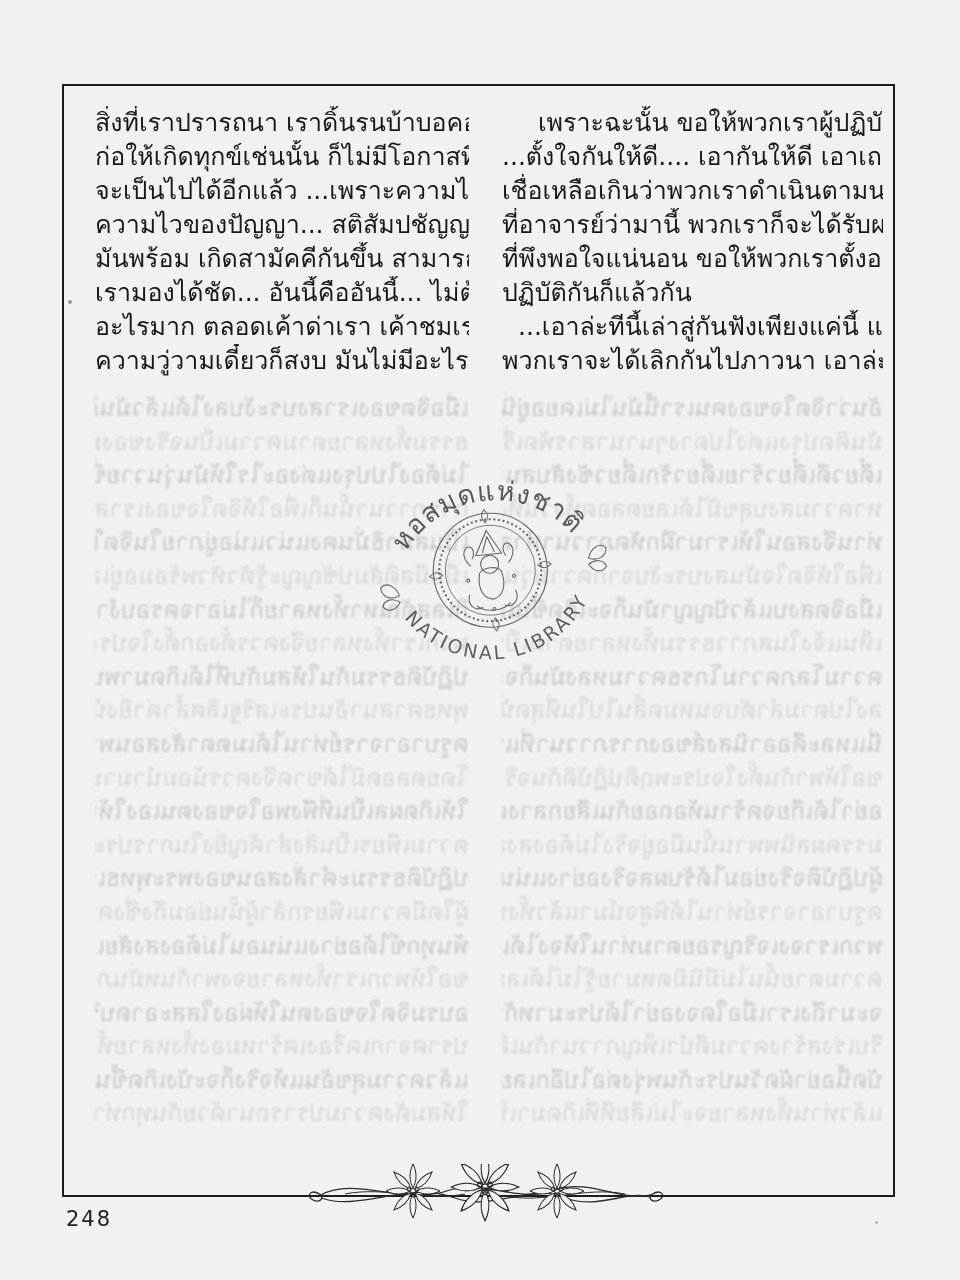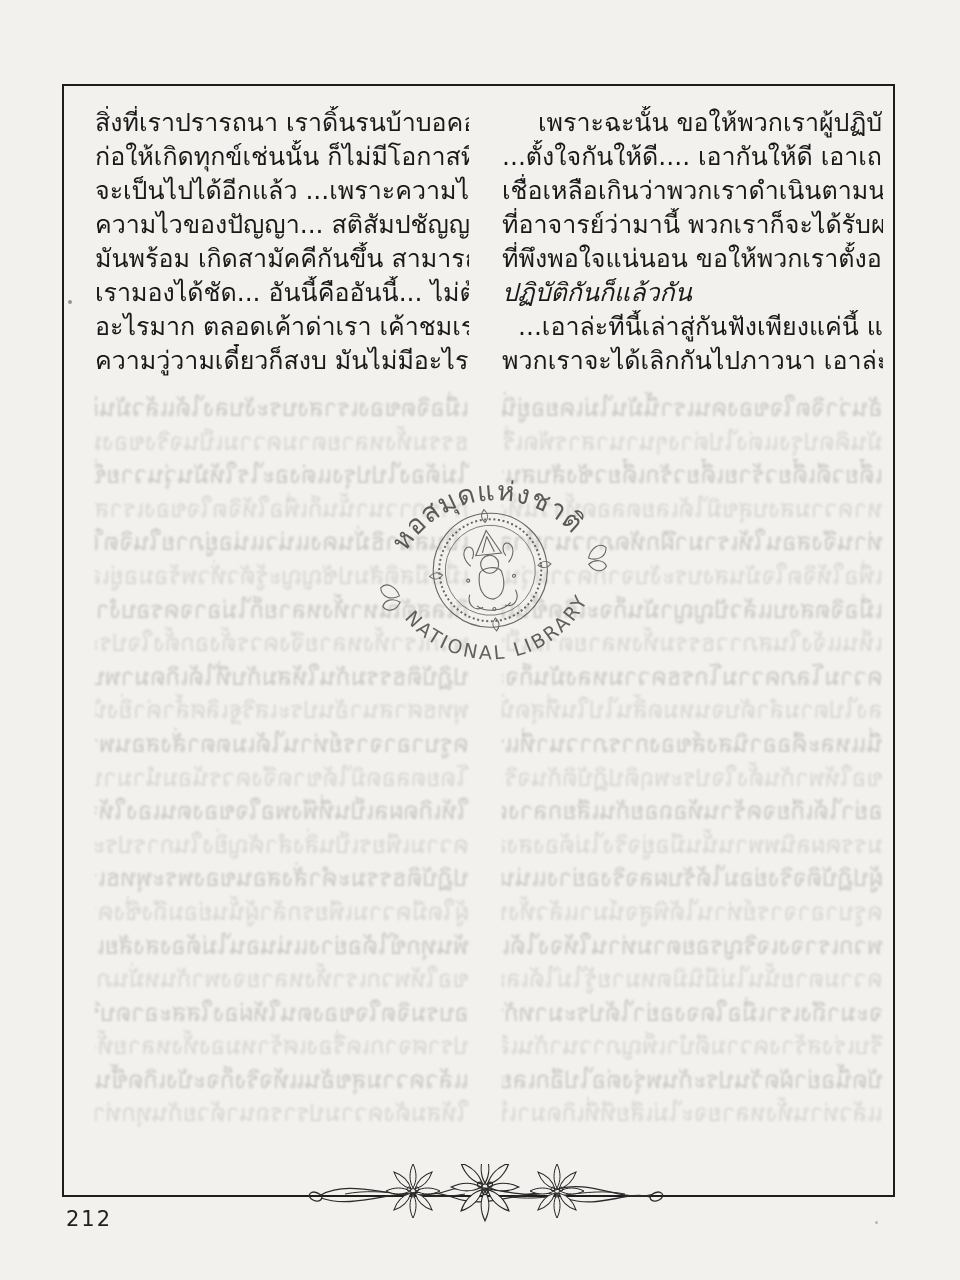--- a/index.html
+++ b/index.html
@@ -17,21 +17,21 @@
   .col{
     position:absolute;z-index:5;color:#191919;
     font-size:25px;line-height:34px;font-weight:500;
   }
   .col-left{left:95px;top:106px;width:374px;}
   .col-right{left:502px;top:106px;width:381px;}
   .tline{
     height:34px;overflow:hidden;white-space:nowrap;
     text-align:justify;text-align-last:justify;
   }
-  .tline.nojust{text-align-last:left;font-style:italic;}
+  .tline.nojust{text-align-last:left;}
   .tline.ind1{padding-left:36px;}
   .tline.ind2{padding-left:16px;}
   
   .ghost{
     position:absolute;z-index:2;color:#565656;
     font-size:24px;line-height:33.6px;
     transform:scaleX(-1);filter:blur(1.1px);
   }
   .ghost-left{left:95px;top:392px;width:374px;}
   .ghost-right{left:502px;top:392px;width:381px;}
@@ -255,16 +255,16 @@
       <g fill="none" stroke="#2b2b2b">
           <circle r="2.5"></circle>
           <circle cx="-4" cy="-2" r="2"></circle>
           <circle cx="4" cy="-2" r="2"></circle>
           <circle cx="0" cy="4" r="2"></circle>
         </g>
     </g>
   </svg>
 </div>
 
-<div class="folio">212</div>
+<div class="folio">248</div>
 
 <div class="speck s1"></div>
 <div class="speck s2"></div>
 
 </body></html>

